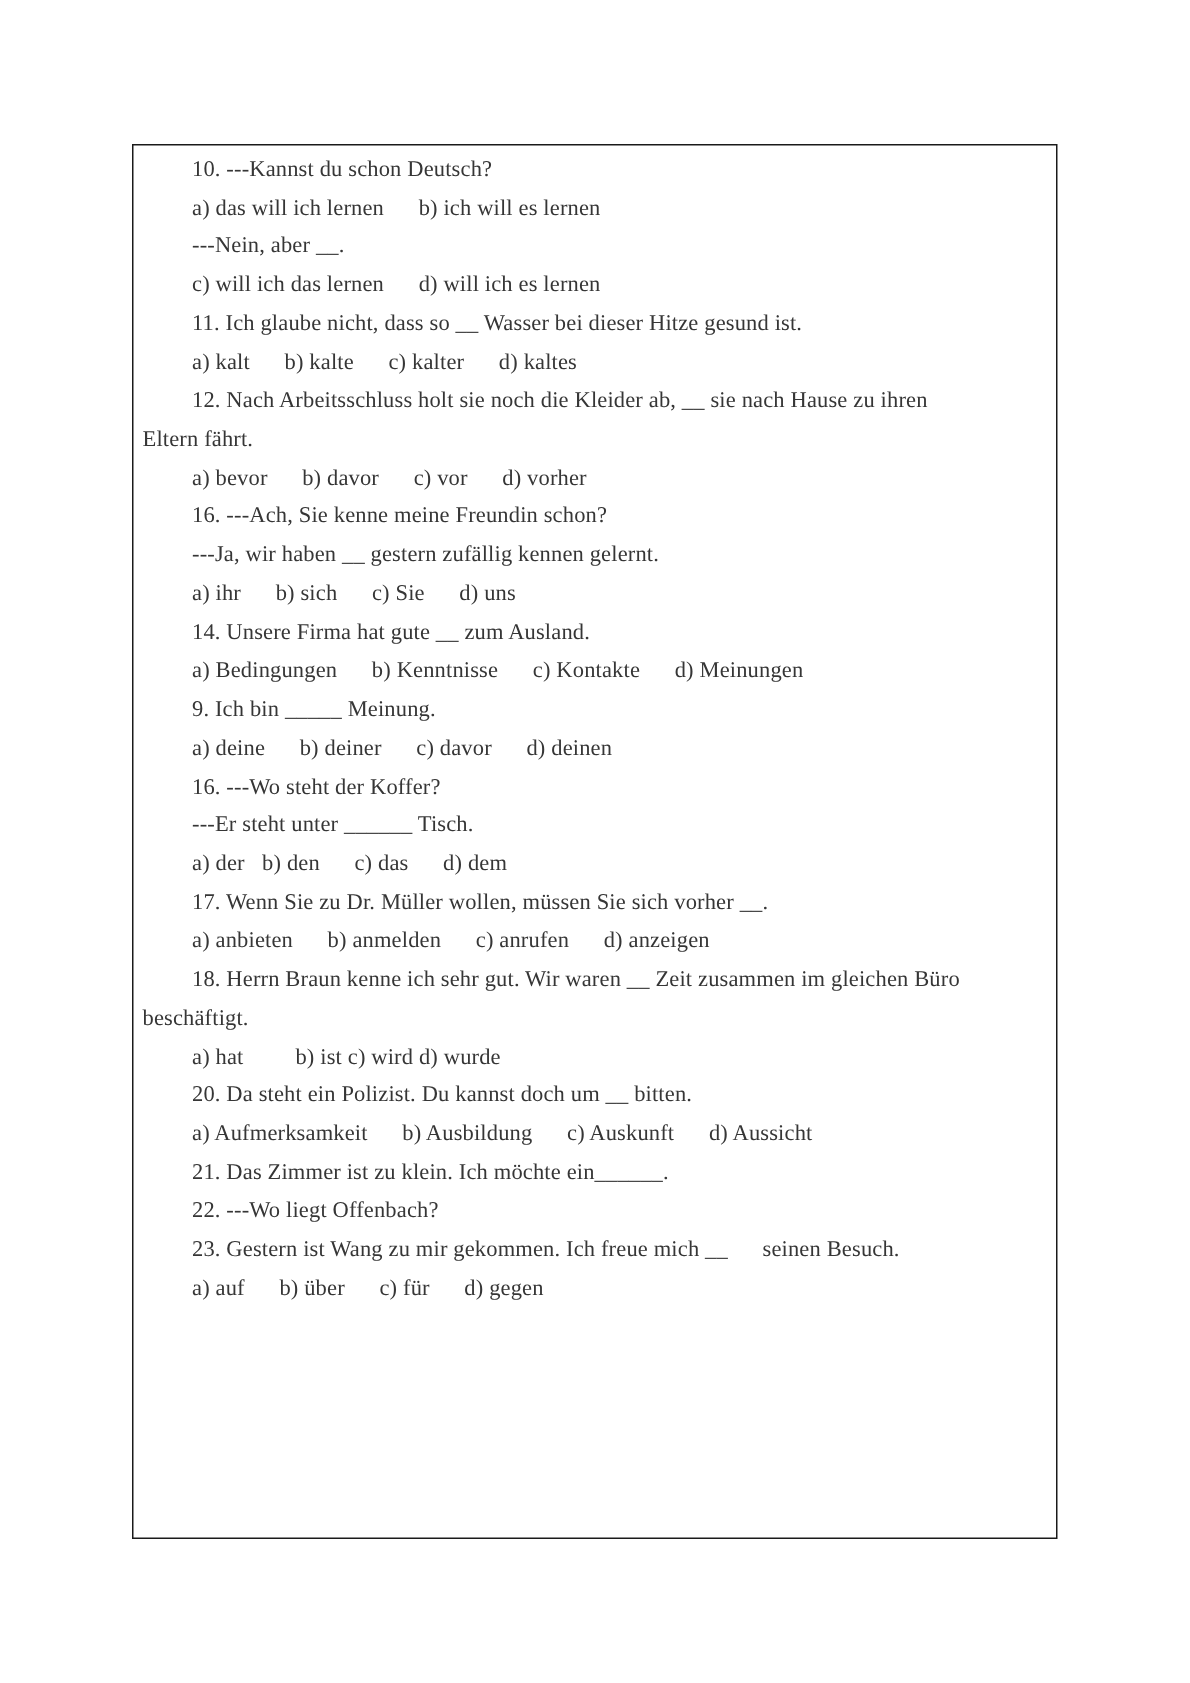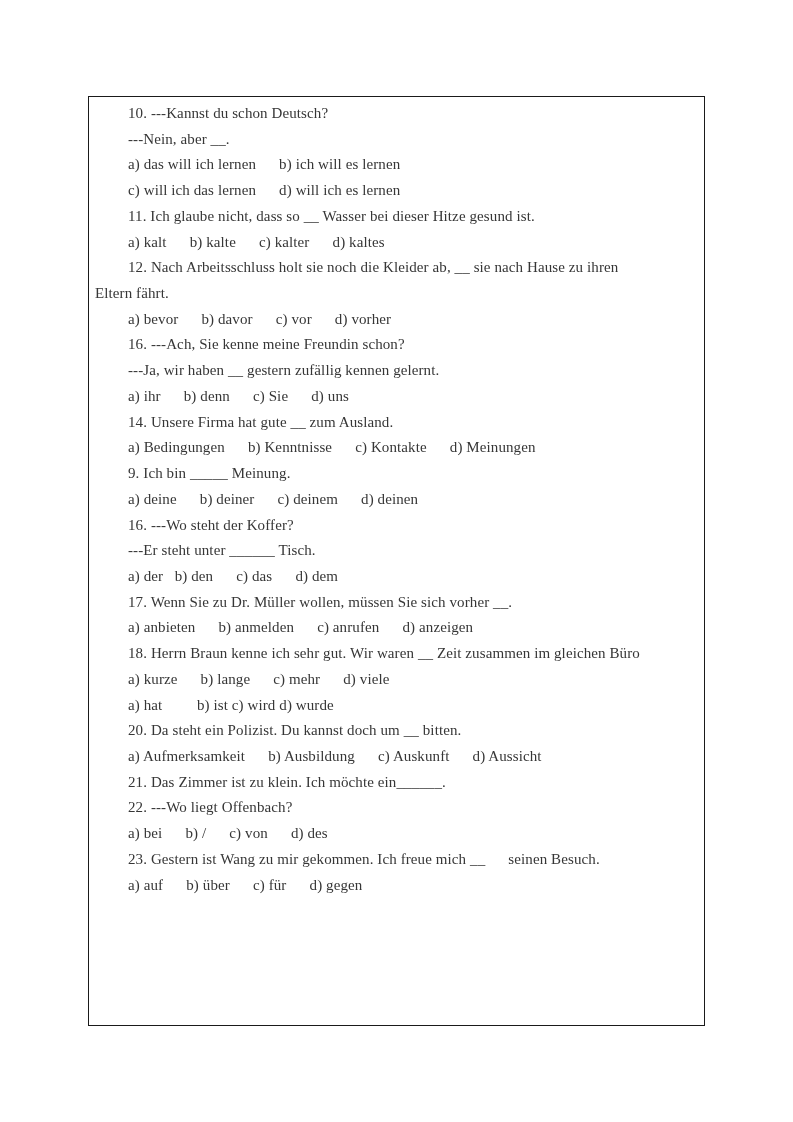--- a/index.html
+++ b/index.html
@@ -38,45 +38,44 @@
     padding-left: 33px;
   }
 </style>
 </head>
 <body>
 
 <div class="page">
   <div class="exam-box">
     <div id="exam-lines">
         <div class="line indent">10. ---Kannst du schon Deutsch?</div>
+        <div class="line indent">a) das will ich lernen      b) ich will es lernen</div>
         <div class="line indent">---Nein, aber __.</div>
-        <div class="line indent">a) das will ich lernen      b) ich will es lernen</div>
         <div class="line indent">c) will ich das lernen      d) will ich es lernen</div>
         <div class="line indent">11. Ich glaube nicht, dass so __ Wasser bei dieser Hitze gesund ist.</div>
         <div class="line indent">a) kalt      b) kalte      c) kalter      d) kaltes</div>
         <div class="line indent">12. Nach Arbeitsschluss holt sie noch die Kleider ab, __ sie nach Hause zu ihren</div>
         <div class="line">Eltern fährt.</div>
         <div class="line indent">a) bevor      b) davor      c) vor      d) vorher</div>
         <div class="line indent">16. ---Ach, Sie kenne meine Freundin schon?</div>
         <div class="line indent">---Ja, wir haben __ gestern zufällig kennen gelernt.</div>
-        <div class="line indent">a) ihr      b) denn      c) Sie      d) uns</div>
+        <div class="line indent">a) ihr      b) sich      c) Sie      d) uns</div>
         <div class="line indent">14. Unsere Firma hat gute __ zum Ausland.</div>
         <div class="line indent">a) Bedingungen      b) Kenntnisse      c) Kontakte      d) Meinungen</div>
         <div class="line indent">9. Ich bin _____ Meinung.</div>
-        <div class="line indent">a) deine      b) deiner      c) deinem      d) deinen</div>
+        <div class="line indent">a) deine      b) deiner      c) davor      d) deinen</div>
         <div class="line indent">16. ---Wo steht der Koffer?</div>
         <div class="line indent">---Er steht unter ______ Tisch.</div>
         <div class="line indent">a) der   b) den      c) das      d) dem</div>
         <div class="line indent">17. Wenn Sie zu Dr. Müller wollen, müssen Sie sich vorher __.</div>
         <div class="line indent">a) anbieten      b) anmelden      c) anrufen      d) anzeigen</div>
         <div class="line indent">18. Herrn Braun kenne ich sehr gut. Wir waren __ Zeit zusammen im gleichen Büro</div>
-        <div class="line indent">a) kurze      b) lange      c) mehr      d) viele</div>
+        <div class="line">beschäftigt.</div>
         <div class="line indent">a) hat         b) ist c) wird d) wurde</div>
         <div class="line indent">20. Da steht ein Polizist. Du kannst doch um __ bitten.</div>
         <div class="line indent">a) Aufmerksamkeit      b) Ausbildung      c) Auskunft      d) Aussicht</div>
         <div class="line indent">21. Das Zimmer ist zu klein. Ich möchte ein______.</div>
         <div class="line indent">22. ---Wo liegt Offenbach?</div>
-        <div class="line indent">a) bei      b) /      c) von      d) des</div>
         <div class="line indent">23. Gestern ist Wang zu mir gekommen. Ich freue mich __      seinen Besuch.</div>
         <div class="line indent">a) auf      b) über      c) für      d) gegen</div>
       </div>
   </div>
 </div>
 
 </body></html>

